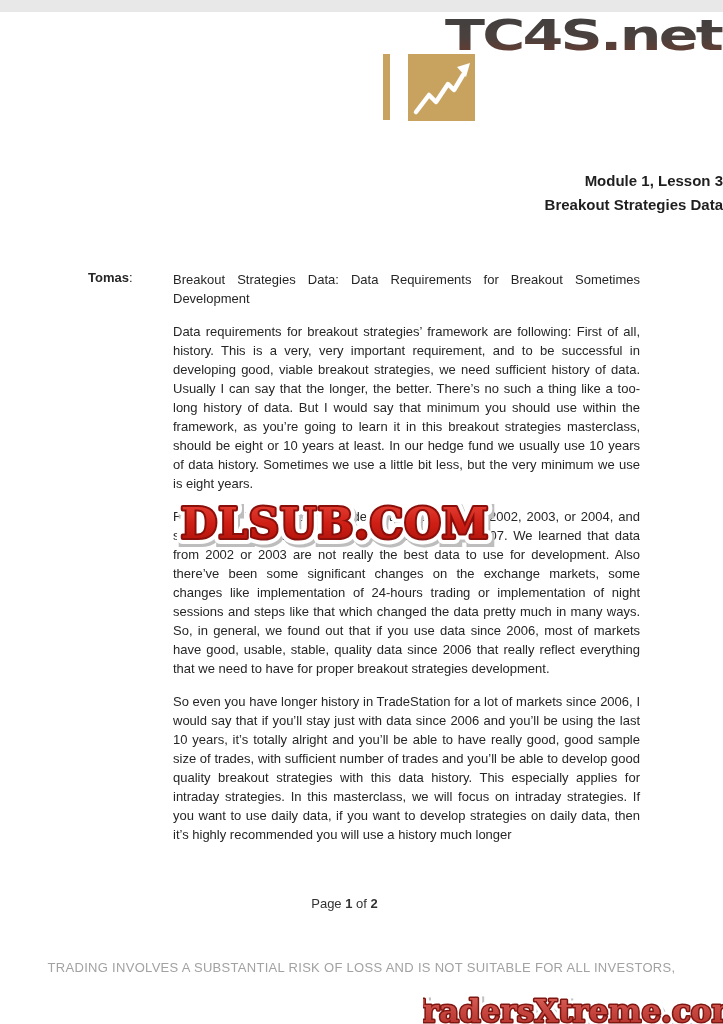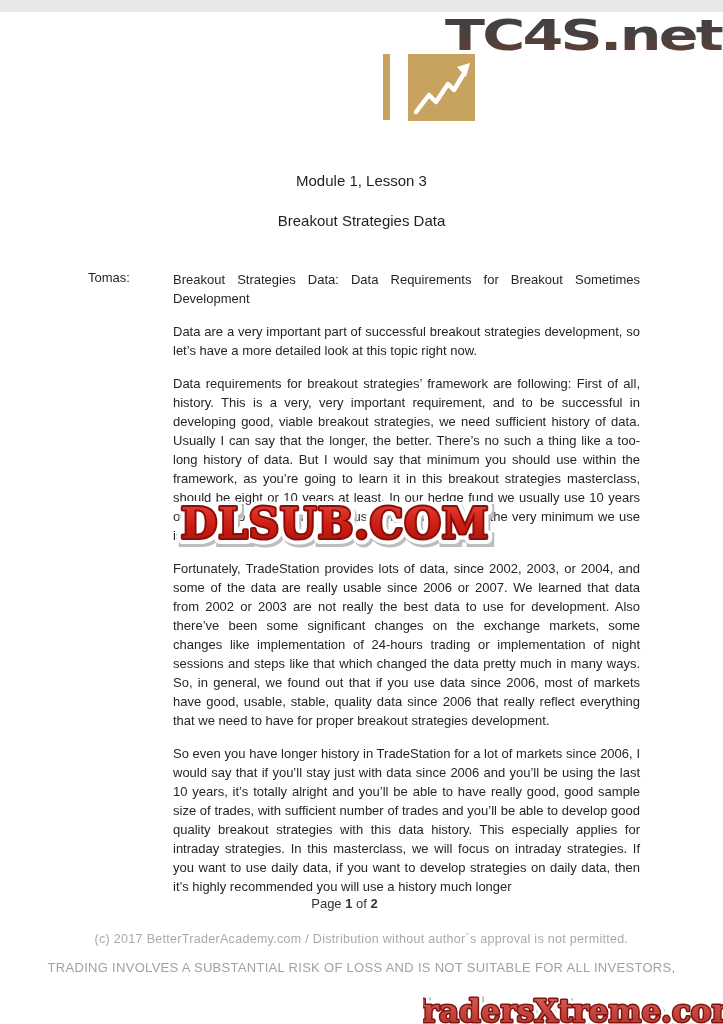--- a/index.html
+++ b/index.html
@@ -16,30 +16,30 @@
   .logo { position:absolute; left:383px; top:40px; height:70px; display:flex; align-items:center; }
   .logo-bar { width:7px; height:66px; margin-right:10px; }
   .logo-text { display:flex; flex-direction:column; justify-content:center; }
   .logo-l1 { font-size:22px; font-weight:700; letter-spacing:2px; color:#1c1c1c; line-height:23px; }
   .logo-l2 { font-size:20px; font-weight:700; letter-spacing:2.5px; line-height:22px; }
   .logo-l3 { font-size:14px; font-weight:400; letter-spacing:5.5px; color:#1c1c1c; line-height:20px; }
   .logo-square { width:67px; height:67px; margin-left:8px; display:flex; align-items:center; justify-content:center; }
 
   
   .title, .subtitle {
-    position:absolute; left:0; width:723px; text-align:center;
-    font-size:15px; font-weight:400; color:#1f1f1f; margin:0;
+    position:absolute; left:0; width:723px; text-align:right;
+    font-size:15px; font-weight:700; color:#1f1f1f; margin:0;
   }
   .title { top:160px; }
-  .subtitle { top:200px; }
+  .subtitle { top:184px; }
 
   
   .transcript { position:absolute; left:88px; top:258px; width:552px; }
   .speaker { position:absolute; left:0; top:0; font-size:13px; }
-  .speaker b { font-weight:400; }
+  .speaker b { font-weight:700; }
   .paras { margin-left:85px; width:467px; }
   .paras p {
     margin:0 0 14px 0; font-size:13px; line-height:19px;
     text-align:justify; text-align-last:left; color:#262626;
   }
 
   
   .wm-mid { position:absolute; left:155px; top:482px; width:360px; height:64px; }
 
   
@@ -84,21 +84,20 @@
     </div>
   </div>
 
   <h1 class="title">Module 1, Lesson 3</h1>
   <h2 class="subtitle">Breakout Strategies Data</h2>
 
   <div class="transcript">
     <div class="speaker"><b>Tomas</b><span>:</span></div>
     <div class="paras">
       <p>Breakout Strategies Data: Data Requirements for Breakout Sometimes Development</p>
-      <p>Data are a very important part of successful breakout strategies development, so let’s have a more detailed look at this topic right now.</p>
       <p>Data requirements for breakout strategies’ framework are following: First of all, history. This is a very, very important requirement, and to be successful in developing good, viable breakout strategies, we need sufficient history of data. Usually I can say that the longer, the better. There’s no such a thing like a too-long history of data. But I would say that minimum you should use within the framework, as you’re going to learn it in this breakout strategies masterclass, should be eight or 10 years at least. In our hedge fund we usually use 10 years of data history. Sometimes we use a little bit less, but the very minimum we use is eight years.</p>
       <p>Fortunately, TradeStation provides lots of data, since 2002, 2003, or 2004, and some of the data are really usable since 2006 or 2007. We learned that data from 2002 or 2003 are not really the best data to use for development. Also there’ve been some significant changes on the exchange markets, some changes like implementation of 24-hours trading or implementation of night sessions and steps like that which changed the data pretty much in many ways. So, in general, we found out that if you use data since 2006, most of markets have good, usable, stable, quality data since 2006 that really reflect everything that we need to have for proper breakout strategies development.</p>
       <p>So even you have longer history in TradeStation for a lot of markets since 2006, I would say that if you’ll stay just with data since 2006 and you’ll be using the last 10 years, it’s totally alright and you’ll be able to have really good, good sample size of trades, with sufficient number of trades and you’ll be able to develop good quality breakout strategies with this data history. This especially applies for intraday strategies. In this masterclass, we will focus on intraday strategies. If you want to use daily data, if you want to develop strategies on daily data, then it’s highly recommended you will use a history much longer</p>
     </div>
   </div>
 
   <svg class="wm-mid" viewBox="0 0 360 64">
     <defs>
       <linearGradient id="gMid" x1="0" y1="0" x2="0" y2="1">
         <stop offset="0" stop-color="#e8453a"></stop>
@@ -111,21 +110,20 @@
 
     <text x="180" y="44" text-anchor="middle" font-family="DejaVu Serif, serif" font-weight="bold" font-size="42" letter-spacing="1" fill="#ffffff" stroke="#ffffff" stroke-width="12" stroke-linejoin="round">DLSUB.COM</text>
 
     <text x="180" y="44" text-anchor="middle" font-family="DejaVu Serif, serif" font-weight="bold" font-size="42" letter-spacing="1" fill="none" stroke="#8a0f0a" stroke-width="4" stroke-linejoin="round">DLSUB.COM</text>
 
     <text x="180" y="44" text-anchor="middle" font-family="DejaVu Serif, serif" font-weight="bold" font-size="42" letter-spacing="1" fill="url(#gMid)">DLSUB.COM</text>
   </svg>
 
   <div class="pagenum"><span>Page </span><b>1</b><span> of </span><b>2</b></div>
 
-  <div class="copyright">(c) 2017 BetterTraderAcademy.com / Distribution without author´s approval is not permitted.</div>
 
   <div class="disclaimer">
     <div>TRADING INVOLVES A SUBSTANTIAL RISK OF LOSS AND IS NOT SUITABLE FOR ALL INVESTORS,</div>
   </div>
 
   <svg class="wm-bottom" viewBox="0 0 300 48">
     <defs>
       <linearGradient id="gBot" x1="0" y1="0" x2="0" y2="1">
         <stop offset="0" stop-color="#d9655e"></stop>
         <stop offset="0.5" stop-color="#c74640"></stop>

